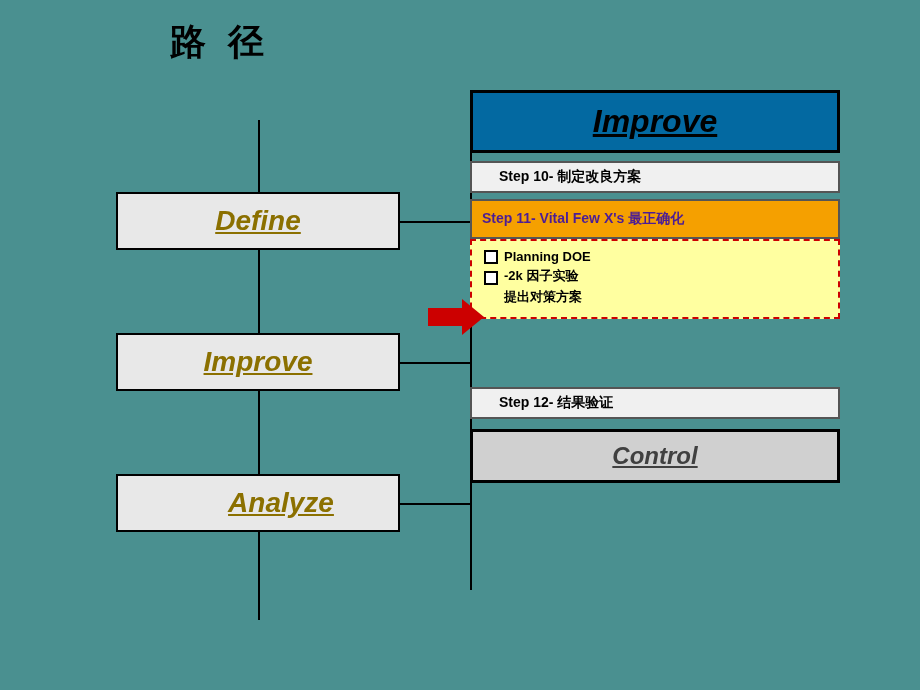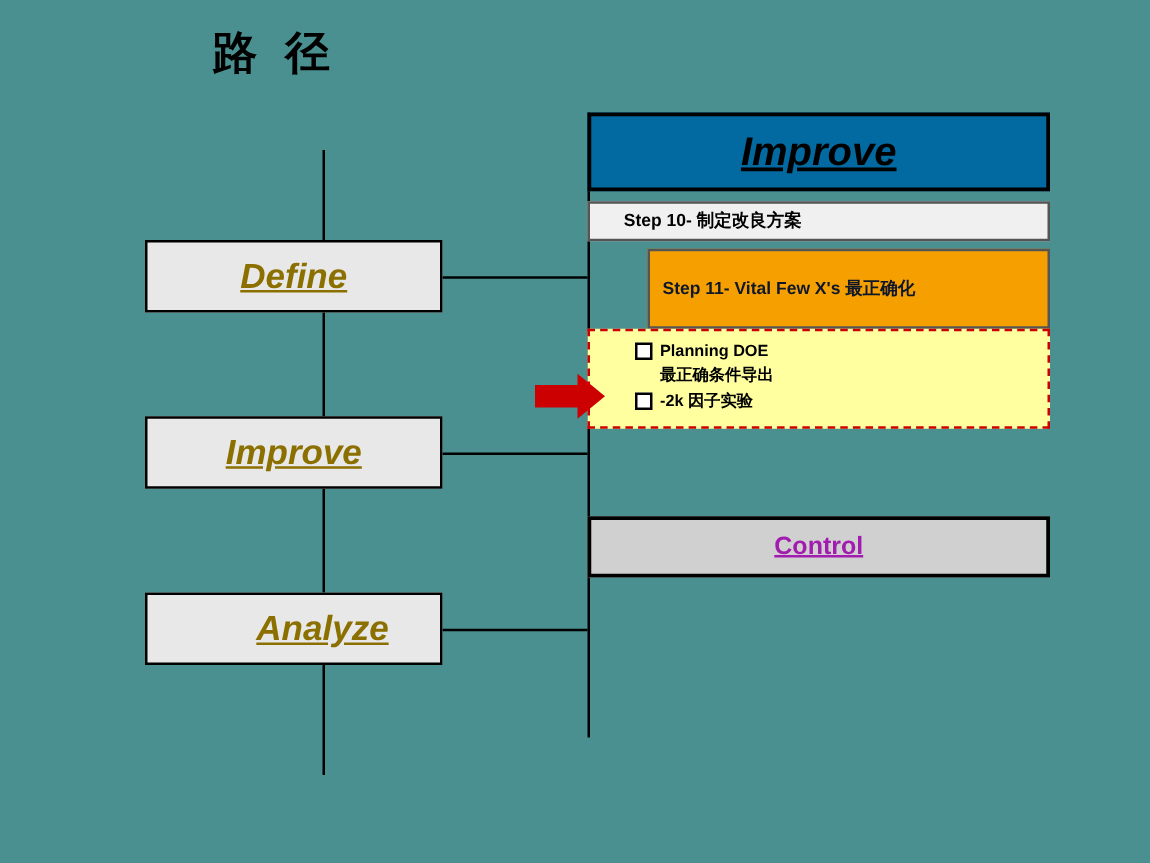--- a/index.html
+++ b/index.html
@@ -19,21 +19,21 @@
       font-size: 36px;
       font-weight: bold;
       color: #000;
       letter-spacing: 6px;
     }
 
     
     .left-box {
       position: absolute;
       left: 116px;
-      width: 238px;
+      width: 284px;
       height: 58px;
       background: #e8e8e8;
       border: 2px solid #000;
       display: flex;
       align-items: center;
       justify-content: center;
     }
 
     .left-box span {
       font-size: 28px;
@@ -90,45 +90,43 @@
       padding: 5px 27px;
       font-size: 14px;
       font-weight: bold;
       color: #000;
       margin-top: 8px;
     }
 
     .step-box-orange {
       background: #f5a000;
       border: 2px solid #555;
-      padding: 21px 10px;
+      padding: 9px 10px;
       font-size: 14px;
       font-weight: bold;
-      color: #0f172a;
+      color: #4c1d95;
       margin-top: 6px;
-      margin-left: 48px;
     }
 
     
     .checklist-box {
       background: #ffffa0;
       border: 2px dashed #cc0000;
       padding: 8px 12px;
       margin-top: 0;
       font-size: 13px;
       font-weight: bold;
       color: #000;
       position: relative;
     }
 
     .checklist-box .item {
       display: flex;
-      align-items: center;
+      align-items: flex-end;
       margin-bottom: 3px;
-      margin-left: 24px;
     }
 
     .checklist-box .item .cb {
       width: 14px;
       height: 14px;
       border: 2px solid #000;
       background: white;
       margin-right: 6px;
       flex-shrink: 0;
       display: inline-block;
@@ -137,24 +135,25 @@
     
     .control-box {
       background: #d0d0d0;
       border: 3px solid #000;
       text-align: center;
       padding: 10px 0;
       margin-top: 10px;
     }
 
     .control-box span {
-      font-size: 20px;
+      font-size: 24px;
+      font-style: italic;
       font-weight: bold;
       text-decoration: underline;
-      color: #a21caf;
+      color: #404040;
     }
 
     
     .right-vertical-line {
       position: absolute;
       left: 470px;
       top: 90px;
       width: 2px;
       height: 500px;
       background: #000;
@@ -205,31 +204,34 @@
   <div class="step-box-orange">
     <span>Step 11- Vital Few X's 最正确化</span>
   </div>
 
   <div class="checklist-box">
     <div class="item">
       <span class="cb"></span>
       <span>Planning DOE</span>
     </div>
     <div class="item">
-      <span style="display:inline-block;width:14px;height:14px;margin-right:6px;"></span>
-      <span>最正确条件导出</span>
-    </div>
-    <div class="item">
       <span class="cb"></span>
       <span>-2k 因子实验</span>
     </div>
+    <div class="item">
+      <span style="display:inline-block;width:14px;height:14px;margin-right:6px;"></span>
+      <span>提出对策方案</span>
+    </div>
   </div>
 
   <div style="height: 60px;"></div>
 
+  <div class="step-box">
+    <span>Step 12- 结果验证</span>
+  </div>
 
   <div class="control-box">
     <span>Control</span>
   </div>
 
 </div>
 
 <div style="position:absolute; left:428px; top:308px; width:38px; height:18px; background:#cc0000;"></div>
 <div style="position:absolute; left:462px; top:299px; width:0; height:0; border-top:18px solid transparent; border-bottom:18px solid transparent; border-left:22px solid #cc0000;"></div>
 

